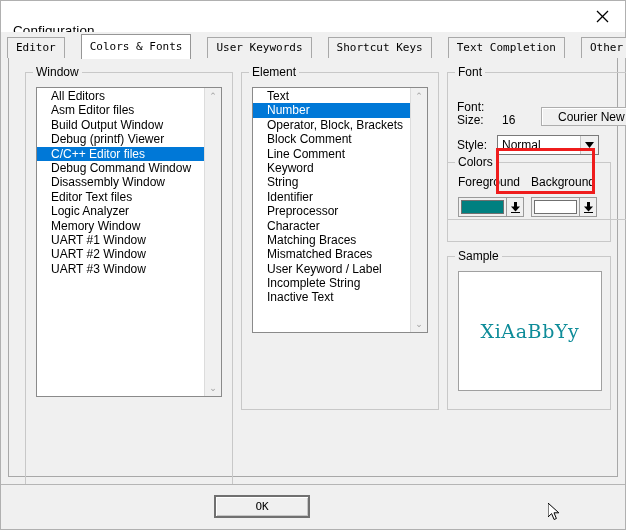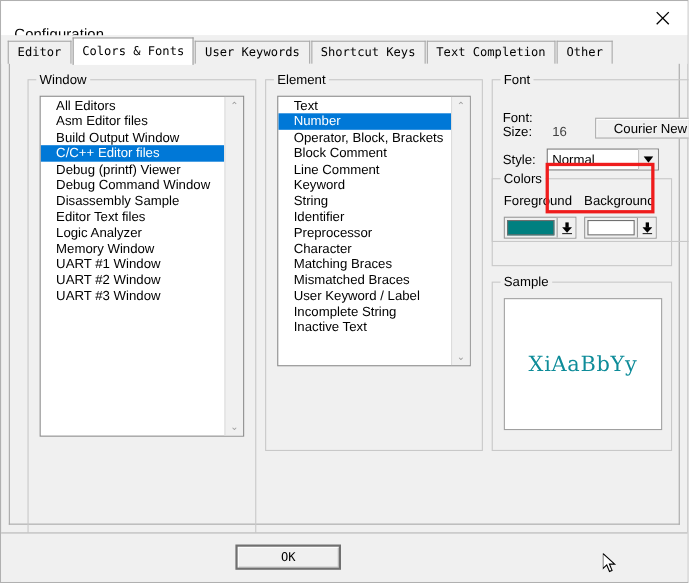--- a/index.html
+++ b/index.html
@@ -69,21 +69,21 @@
     align-items: flex-end;
     height: 22px;
     font-family: "DejaVu Sans Mono", "Liberation Mono", monospace;
     font-size: 11px;
   }
   .tab {
     background: #f0f0f0;
     border: 1px solid #a8a8a8;
     border-bottom: none;
     padding: 2px 8px 3px 8px;
-    margin-right: 1px;
+    margin-right: 16px;
     height: 15px;
     line-height: 15px;
     box-sizing: content-box;
     cursor: pointer;
     color: #000;
     white-space: nowrap;
   }
   .tab.active {
     background: #ffffff;
     height: 18px;
@@ -209,21 +209,21 @@
     padding-left: 16px;
     box-sizing: border-box;
     cursor: pointer;
     white-space: nowrap;
     overflow: hidden;
     margin-top: 20px;
   }
   .size-value {
     font-size: 12px;
     padding-left: 5px;
-    color: #404040;
+    color: #000000;
   }
   .combo {
     width: 102px;
     height: 20px;
     background: #ffffff;
     border: 1px solid #7a7a7a;
     box-sizing: border-box;
     display: flex;
     align-items: center;
     cursor: pointer;
@@ -391,24 +391,24 @@
 
   <div class="panel">
 
     <div class="group" id="grp-window">
       <div class="group-label">Window</div>
       <div class="listbox" id="list-window">
         <div class="list-items">
           <div class="list-item">All Editors</div>
           <div class="list-item">Asm Editor files</div>
           <div class="list-item">Build Output Window</div>
+          <div class="list-item">Debug (printf) Viewer</div>
           <div class="list-item selected">C/C++ Editor files</div>
-          <div class="list-item">Debug (printf) Viewer</div>
           <div class="list-item">Debug Command Window</div>
-          <div class="list-item">Disassembly Sample</div>
+          <div class="list-item">Disassembly Window</div>
           <div class="list-item">Editor Text files</div>
           <div class="list-item">Logic Analyzer</div>
           <div class="list-item">Memory Window</div>
           <div class="list-item">UART #1 Window</div>
           <div class="list-item">UART #2 Window</div>
           <div class="list-item">UART #3 Window</div>
         </div>
         <div class="scrollbar">
           <div class="sb-arrow">⌃</div>
           <div class="sb-arrow">⌄</div>

